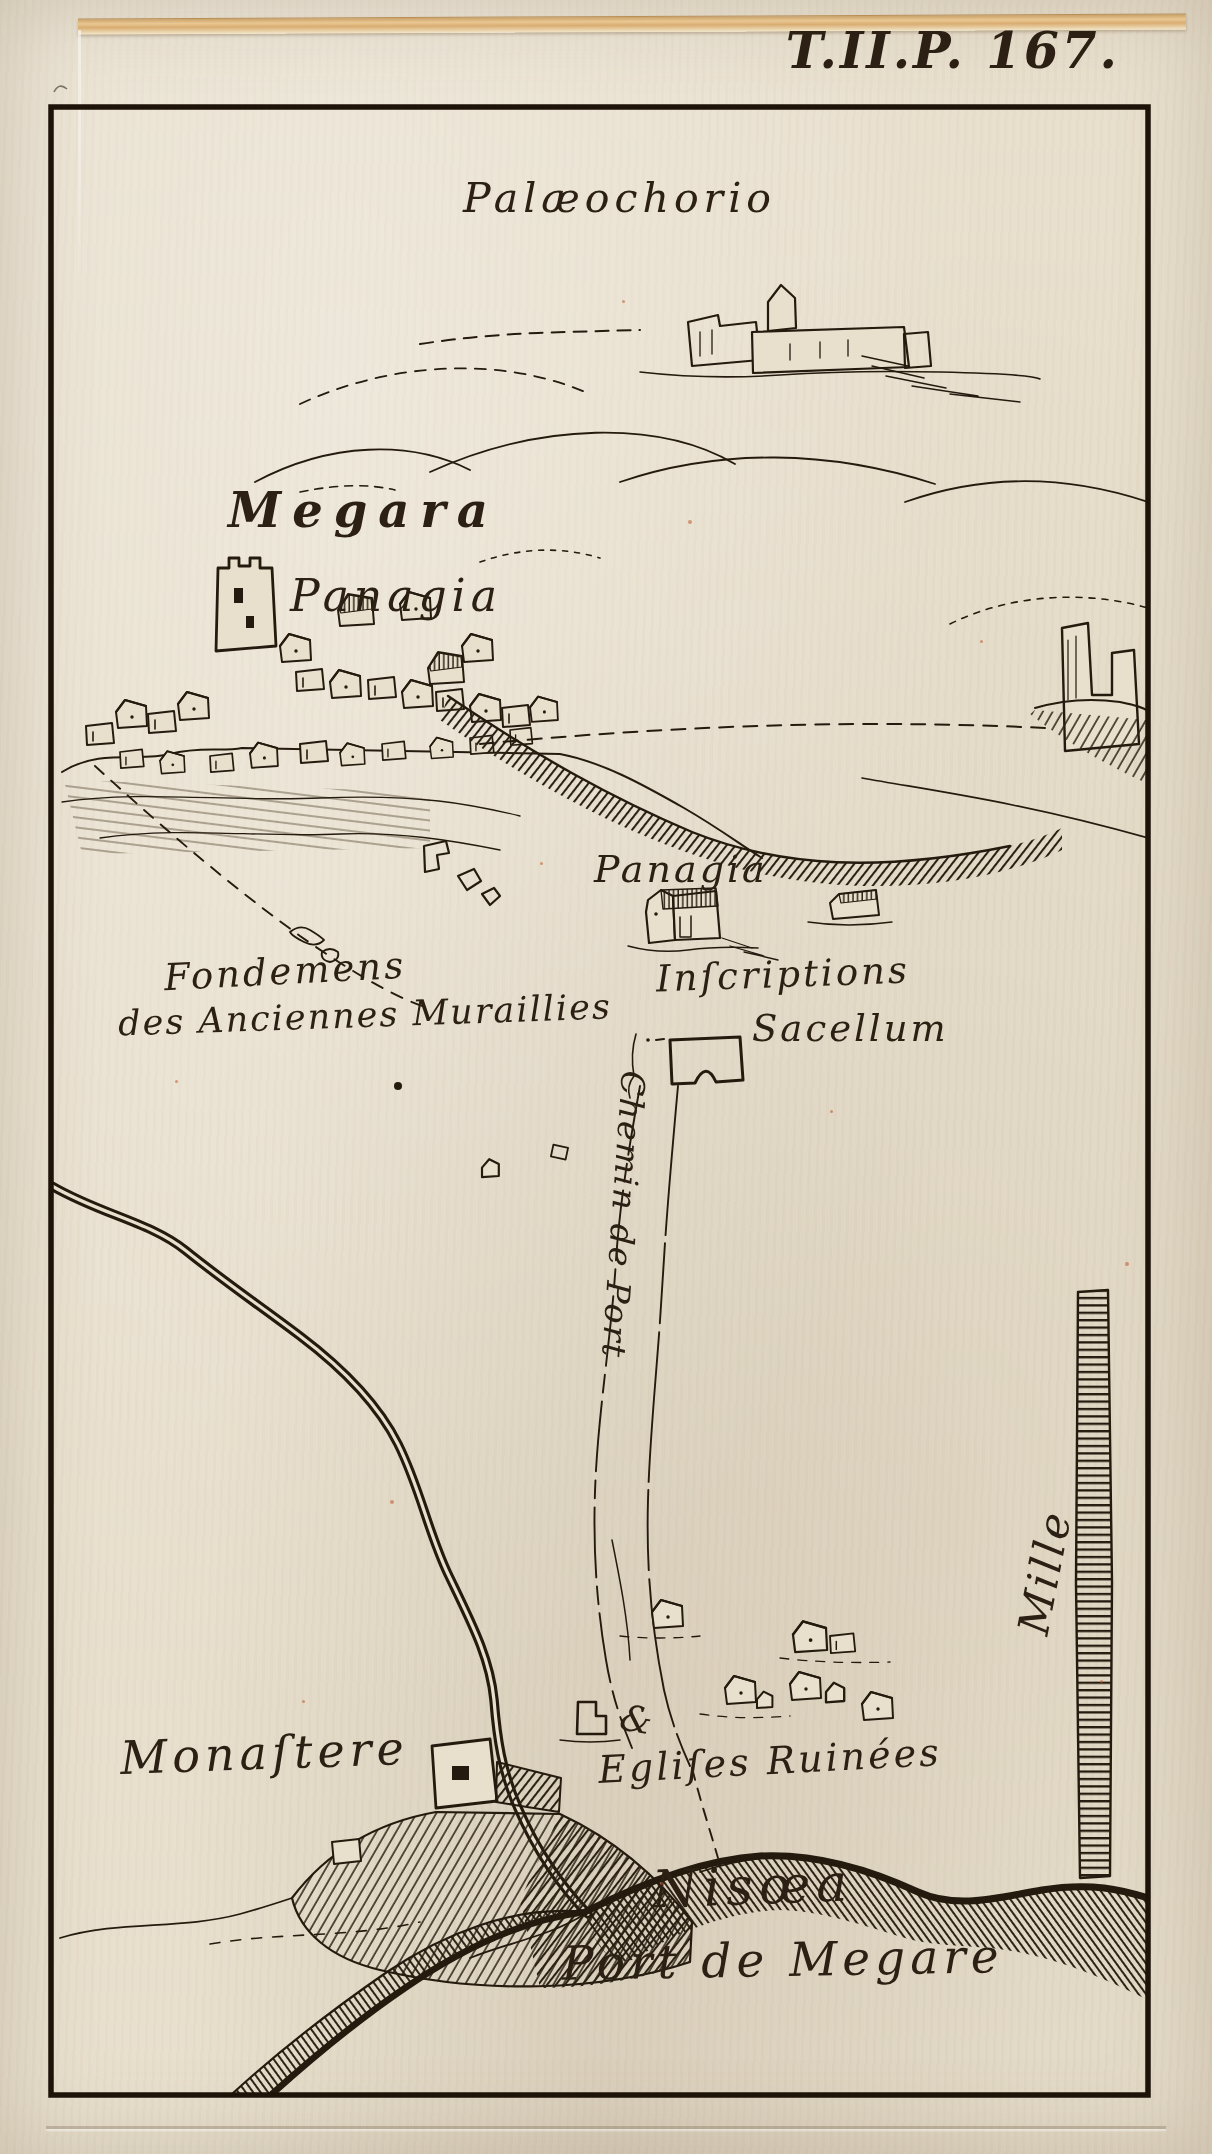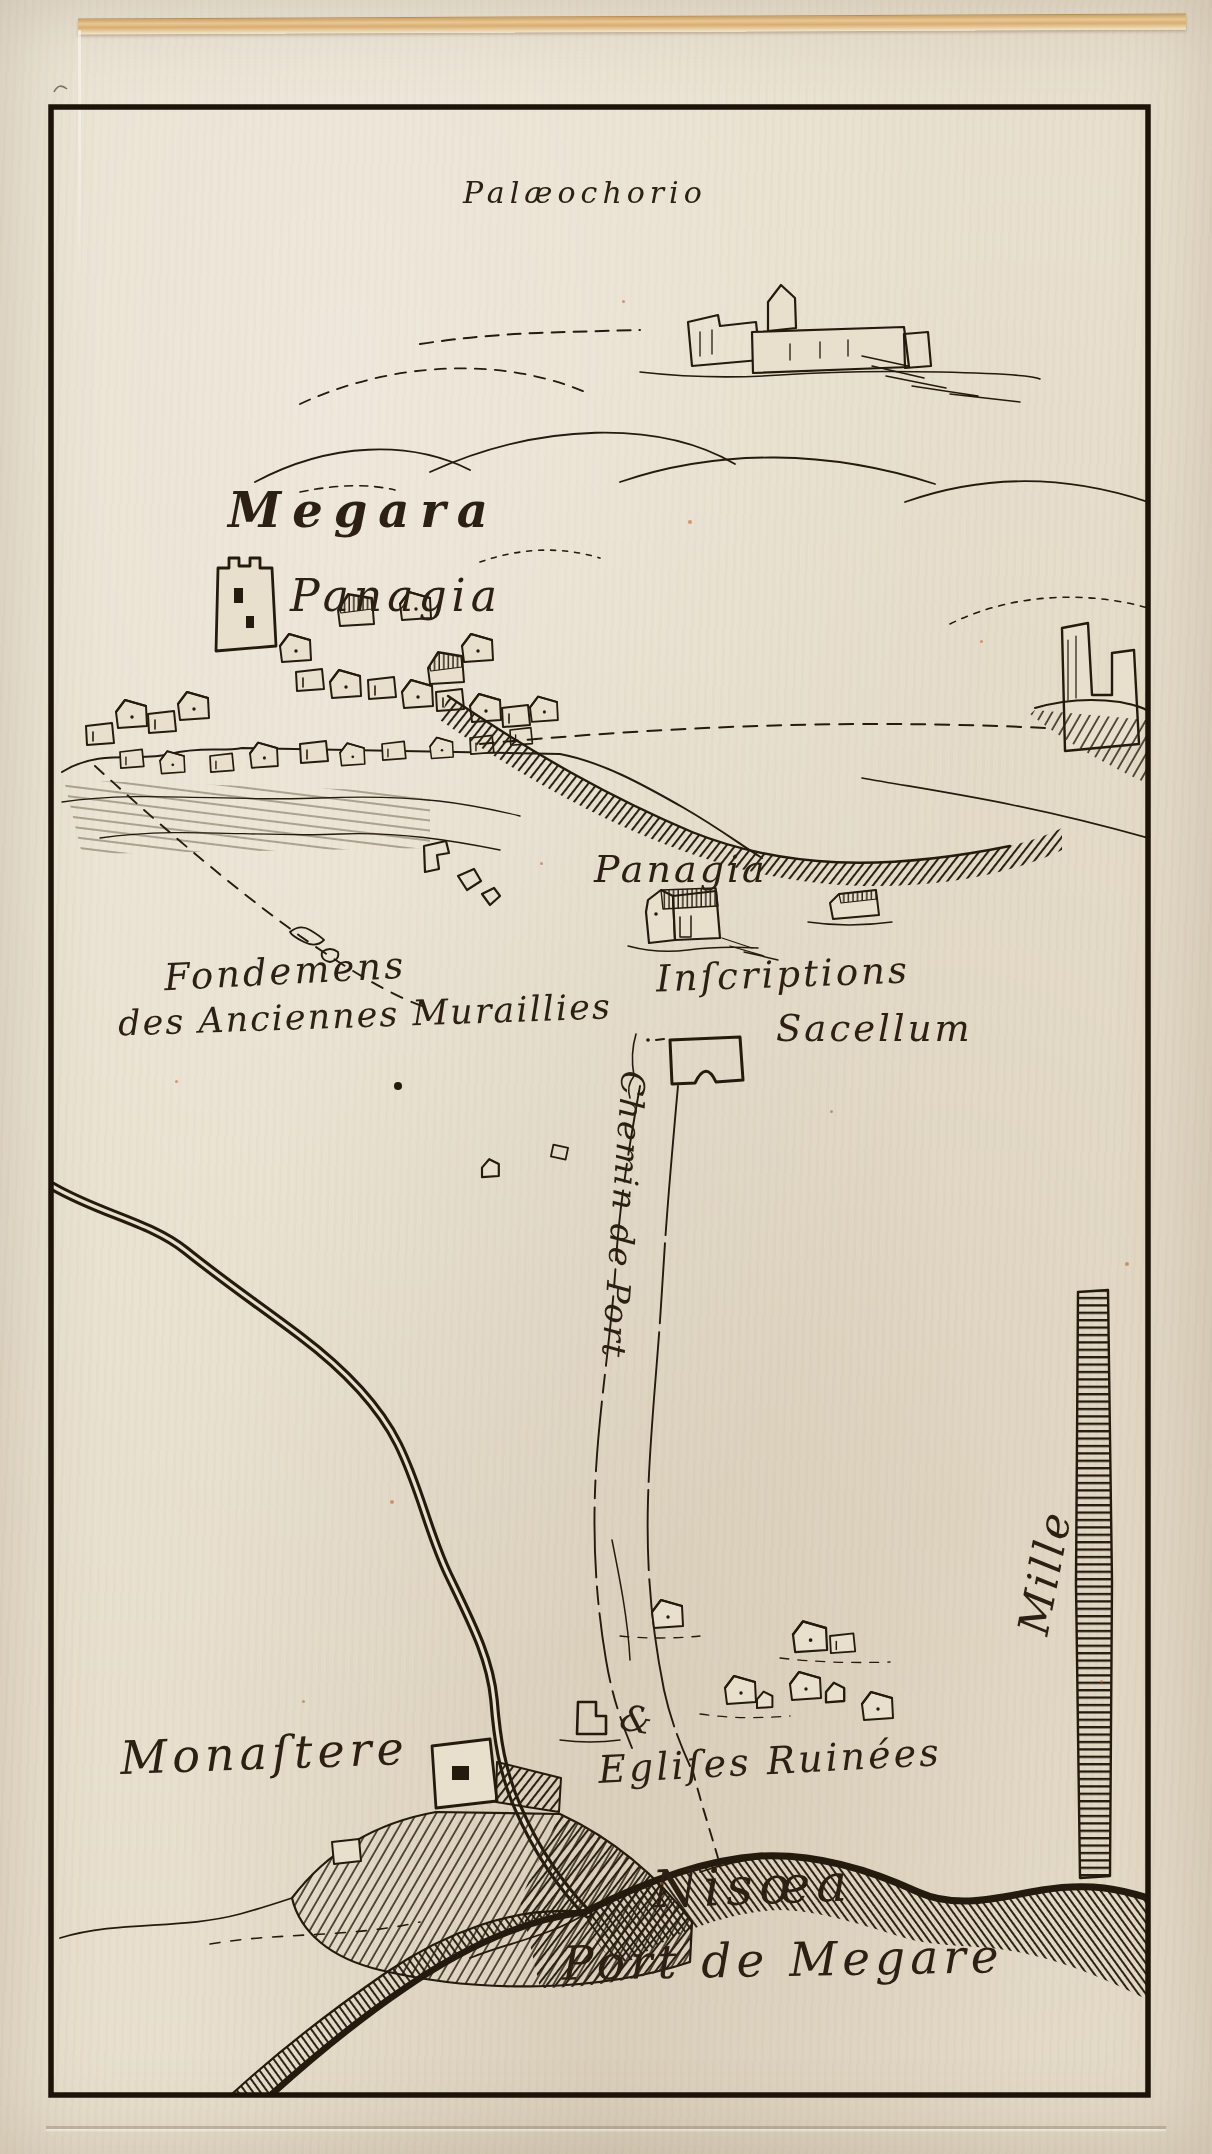--- a/index.html
+++ b/index.html
@@ -270,36 +270,37 @@
         <path d="M585,1912 C640,1884 700,1860 760,1856 C820,1853 875,1872 918,1892 C958,1910 1000,1897 1042,1890 C1092,1882 1122,1890 1148,1898 L1148,2000 C1100,1976 1060,1960 1018,1952 C975,1944 940,1948 905,1938 C865,1926 820,1910 778,1910 C730,1912 675,1932 640,1956 C615,1972 595,1950 585,1912 Z" fill="url(#hatchShore)"></path>
         <path d="M585,1912 C640,1884 700,1860 760,1856 C820,1853 875,1872 918,1892 C958,1910 1000,1897 1042,1890 C1092,1882 1122,1890 1148,1898" fill="none" stroke="#241a0e" stroke-width="7"></path>
         <path d="M470,1958 C510,1942 550,1936 585,1914" fill="none" stroke="#241a0e" stroke-width="1.8"></path>
         <path d="M700,1872 C740,1858 790,1852 830,1860" fill="none" stroke="#241a0e" stroke-width="1.6"></path>
       </g>
     </g>
 
     <rect x="51" y="107" width="1097" height="1988" fill="none" stroke="#1d1308" stroke-width="5.5"></rect>
   </svg>
 
-
-  <div class="lbl" style="left:463px;top:178px;font-size:30px;letter-spacing:5px;">Palæochorio</div>
+  <div class="lbl" style="left:700px;top:26px;width:420px;text-align:right;font-size:50px;letter-spacing:3px;font-weight:bold;">T.II.P. 167.</div>
+
+  <div class="lbl" style="left:463px;top:178px;font-size:41px;letter-spacing:5px;">Palæochorio</div>
 
   <div class="lbl" style="left:228px;top:486px;font-size:48px;letter-spacing:11px;font-weight:bold;">Megara</div>
 
   <div class="lbl" style="left:290px;top:574px;font-size:44px;letter-spacing:5px;">Panagia</div>
 
   <div class="lbl" style="left:594px;top:850px;font-size:38px;letter-spacing:3px;">Panagia</div>
 
   <div class="lbl" style="left:164px;top:953px;font-size:37px;letter-spacing:3px;transform:rotate(-3deg);">Fondemens</div>
 
   <div class="lbl" style="left:118px;top:998px;font-size:35px;letter-spacing:2px;transform:rotate(-2deg);">des Anciennes Muraillies</div>
 
   <div class="lbl" style="left:656px;top:956px;font-size:37px;letter-spacing:3px;transform:rotate(-2deg);">Inſcriptions</div>
 
-  <div class="lbl" style="left:752px;top:1010px;font-size:37px;letter-spacing:3px;margin-left:24px;">Sacellum</div>
+  <div class="lbl" style="left:752px;top:1010px;font-size:37px;letter-spacing:3px;">Sacellum</div>
 
   <div class="lbl" style="left:650px;top:1072px;font-size:33px;letter-spacing:2px;transform-origin:0 0;transform:rotate(94deg);">Chemin de Port</div>
 
   <div class="lbl" style="left:1012px;top:1630px;font-size:43px;letter-spacing:3px;transform-origin:0 0;transform:rotate(-79deg);">Mille</div>
 
   <div class="lbl" style="left:120px;top:1730px;font-size:46px;letter-spacing:5px;transform:rotate(-2deg);">Monaſtere</div>
 
   <div class="lbl" style="left:598px;top:1742px;font-size:38px;letter-spacing:3px;transform:rotate(-3deg);">Egliſes Ruinées</div>
 
   <div class="lbl" style="left:620px;top:1702px;font-size:36px;transform:rotate(10deg);">&amp;</div>

